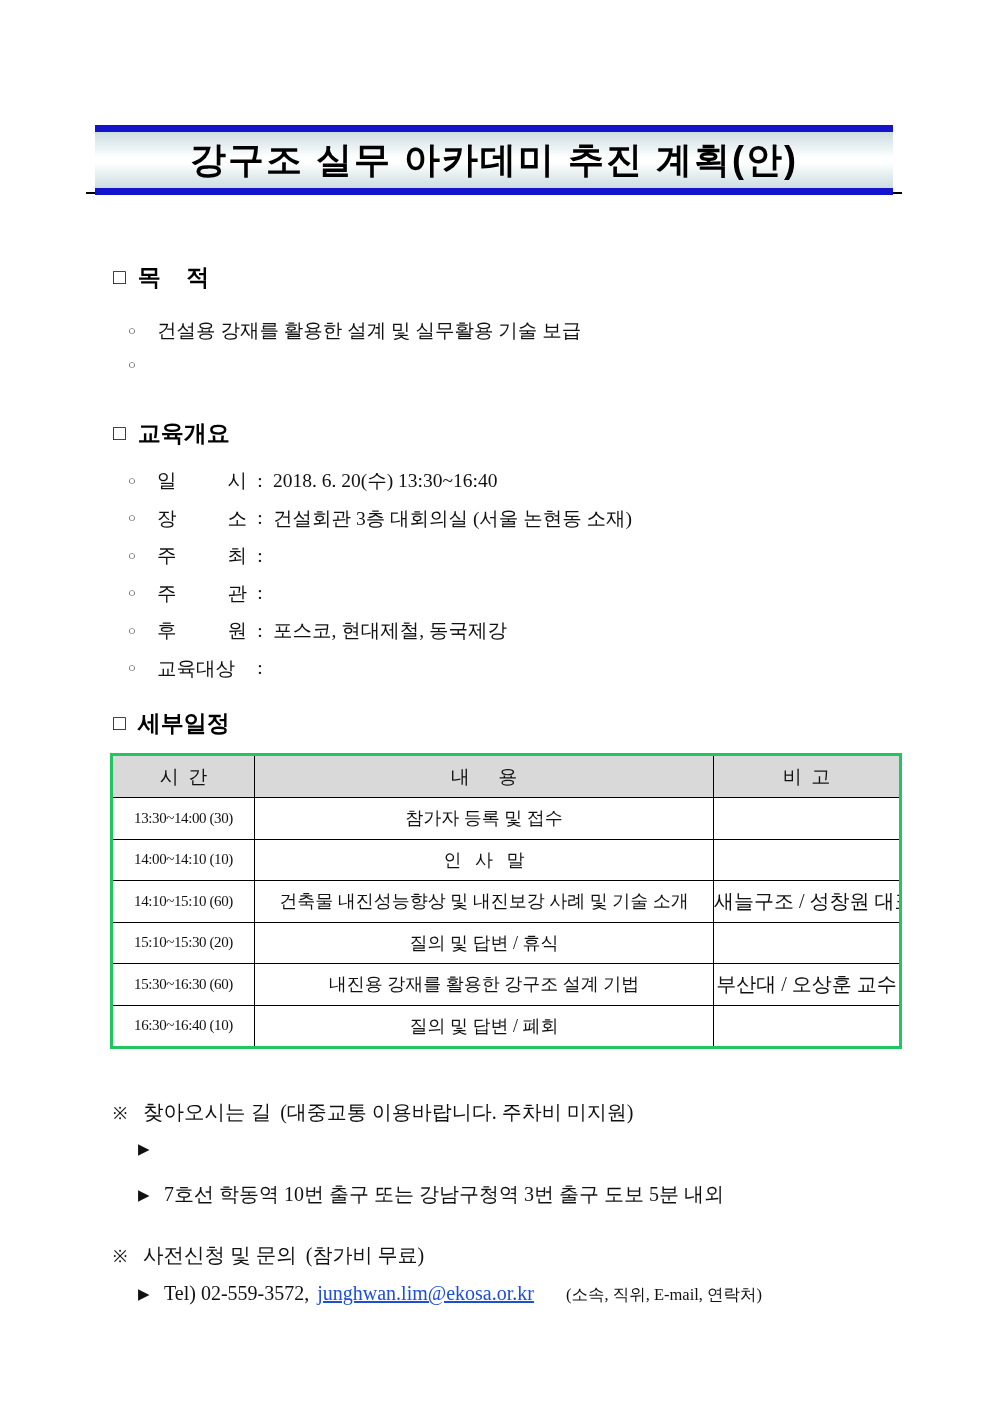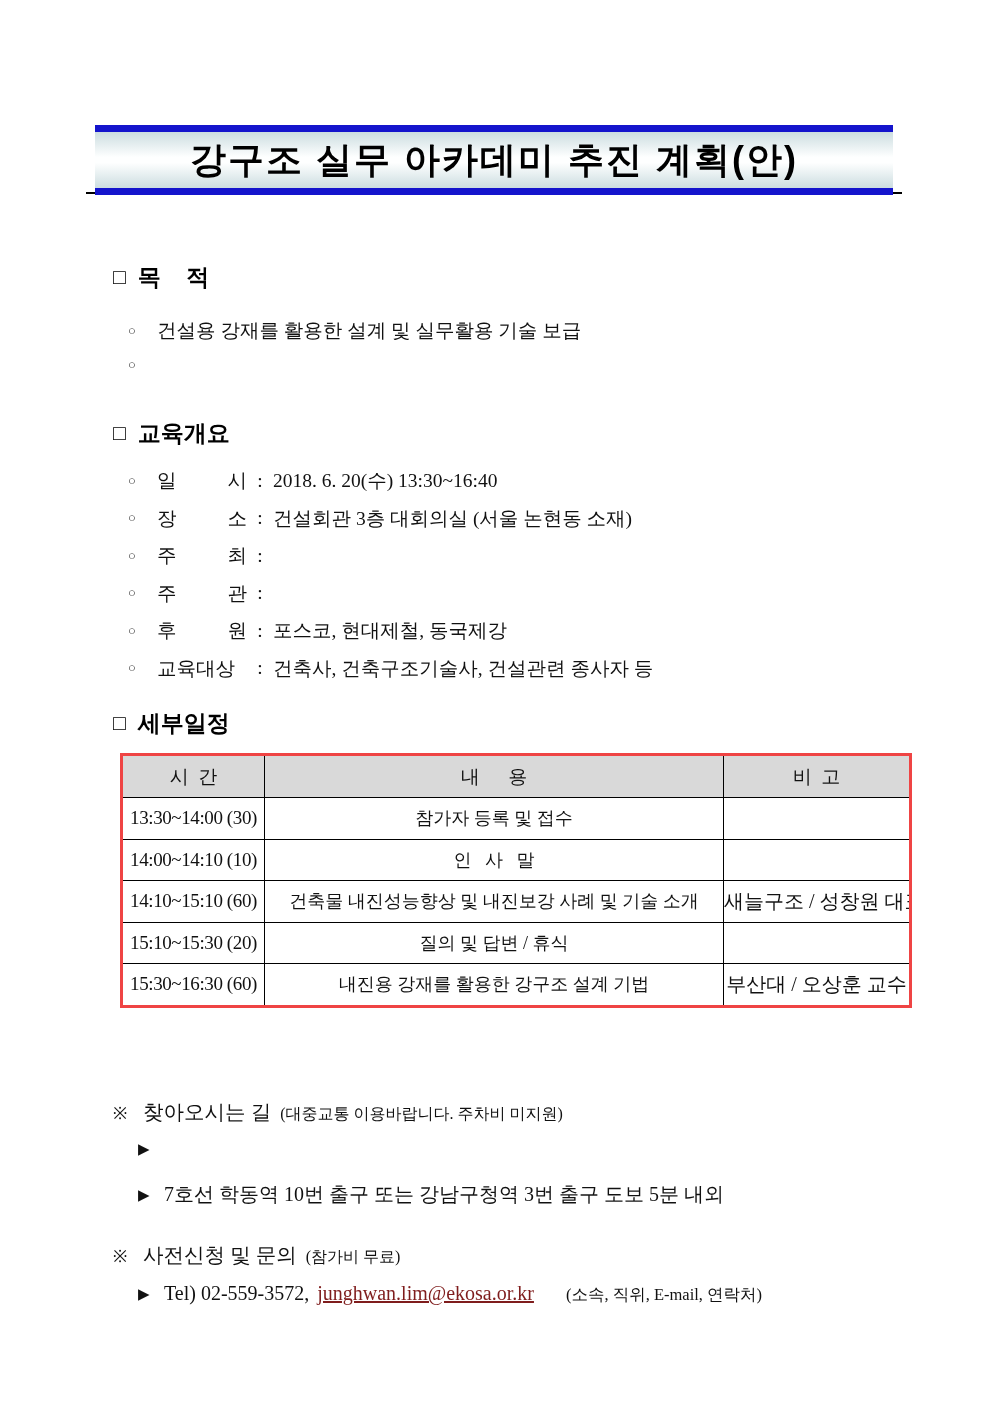--- a/index.html
+++ b/index.html
@@ -52,52 +52,52 @@
 
   
   .ov-list{position:absolute;left:128px;top:462px;width:830px;}
   .ov-row{display:flex;align-items:center;height:37.5px;font-size:19.5px;}
   .ov-label{width:90px;flex:none;text-align:justify;text-align-last:justify;}
   .ov-colon{width:26px;flex:none;text-align:center;}
   .ov-value{white-space:pre;}
 
   
   table.sched{
-    position:absolute;top:753px;left:120px;width:789px;
+    position:absolute;top:753px;left:110px;width:789px;
     border-collapse:collapse;table-layout:fixed;
-    border:3px solid #ef4444;
+    border:3px solid #22c55e;
   }
   table.sched th,table.sched td{
     border:1.6px solid #000;text-align:center;vertical-align:middle;
     padding:0;overflow:hidden;
   }
   table.sched th{
     background:#d9d9d9;font-weight:normal;font-size:19px;height:41px;
     white-space:pre;
   }
   table.sched td{height:40.5px;}
-  td.c-time{font-size:19px;letter-spacing:-0.4px;white-space:pre;}
+  td.c-time{font-size:15px;letter-spacing:-0.4px;white-space:pre;}
   td.c-content{font-size:18px;white-space:pre;}
   td.c-remark{font-size:20px;white-space:pre;}
 
   
   .note-heading{
     position:absolute;left:113px;
     display:flex;align-items:baseline;font-size:20.5px;
   }
   .refmark{width:30px;flex:none;font-size:17px;}
   .note-heading-text{white-space:pre;}
-  .note-sub{font-size:16px;margin-left:9px;white-space:pre;}
+  .note-sub{font-size:20px;margin-left:9px;white-space:pre;}
   .note-item{
     position:absolute;left:138px;width:830px;
     display:flex;align-items:baseline;font-size:20px;white-space:pre;
   }
   .tri{width:26px;flex:none;font-size:15px;transform:translateY(-1px);}
   .email-link{
-    color:#7f1d1d;text-decoration:underline;cursor:pointer;
+    color:#1d4ed8;text-decoration:underline;cursor:pointer;
     font-size:20px;margin:0 8px 0 8px;
   }
   .tel-suffix{font-size:16.5px;white-space:pre;margin-left:24px;}
 </style>
 </head>
 <body>
 
 <div id="page">
 
   <div class="banner-underline"></div>
@@ -151,21 +151,20 @@
     <div class="ov-row">
       <span class="dot">○</span>
       <span class="ov-label">후 원</span>
       <span class="ov-colon">:</span>
       <span class="ov-value">포스코, 현대제철, 동국제강</span>
     </div>
     <div class="ov-row">
       <span class="dot">○</span>
       <span class="ov-label">교육대상</span>
       <span class="ov-colon">:</span>
-      <span class="ov-value">건축사, 건축구조기술사, 건설관련 종사자 등</span>
     </div>
   </div>
 
   <div class="sec-heading" style="top:708px">
     <span class="sq">□</span>
     <span class="sec-heading-text">세부일정</span>
   </div>
 
   <table class="sched">
     <colgroup>
@@ -199,20 +198,25 @@
       <tr>
         <td class="c-time">15:10~15:30 (20)</td>
         <td class="c-content">질의 및 답변 / 휴식</td>
         <td class="c-remark"></td>
       </tr>
       <tr>
         <td class="c-time">15:30~16:30 (60)</td>
         <td class="c-content">내진용 강재를 활용한 강구조 설계 기법</td>
         <td class="c-remark">부산대 / 오상훈 교수</td>
       </tr>
+      <tr>
+        <td class="c-time">16:30~16:40 (10)</td>
+        <td class="c-content">질의 및 답변 / 폐회</td>
+        <td class="c-remark"></td>
+      </tr>
     </tbody>
   </table>
 
   <div class="note-heading" style="top:1098px">
     <span class="refmark">※</span>
     <span class="note-heading-text">찾아오시는 길</span>
     <span class="note-sub">(대중교통 이용바랍니다. 주차비 미지원)</span>
   </div>
   <div class="note-item" style="top:1141px">
     <span class="tri">▶</span>

